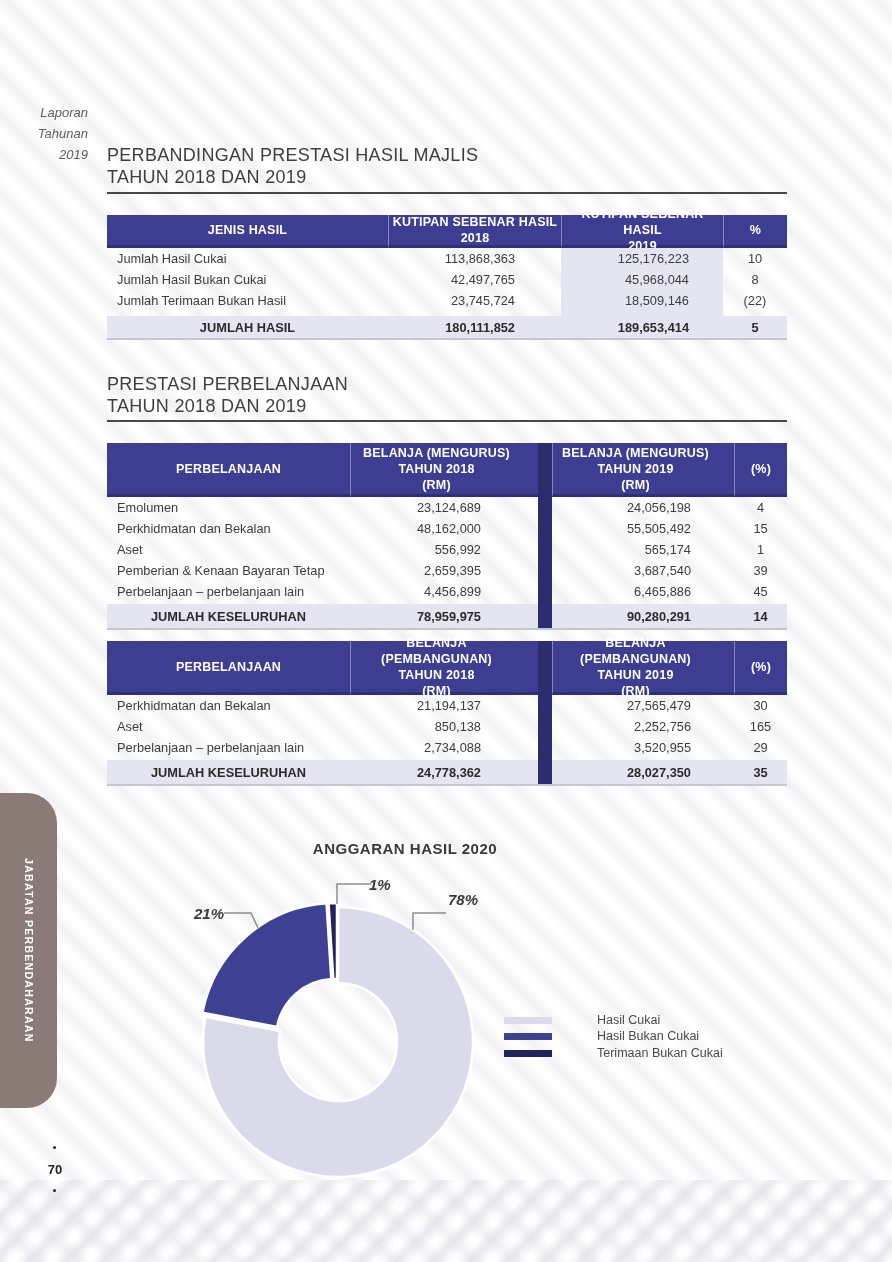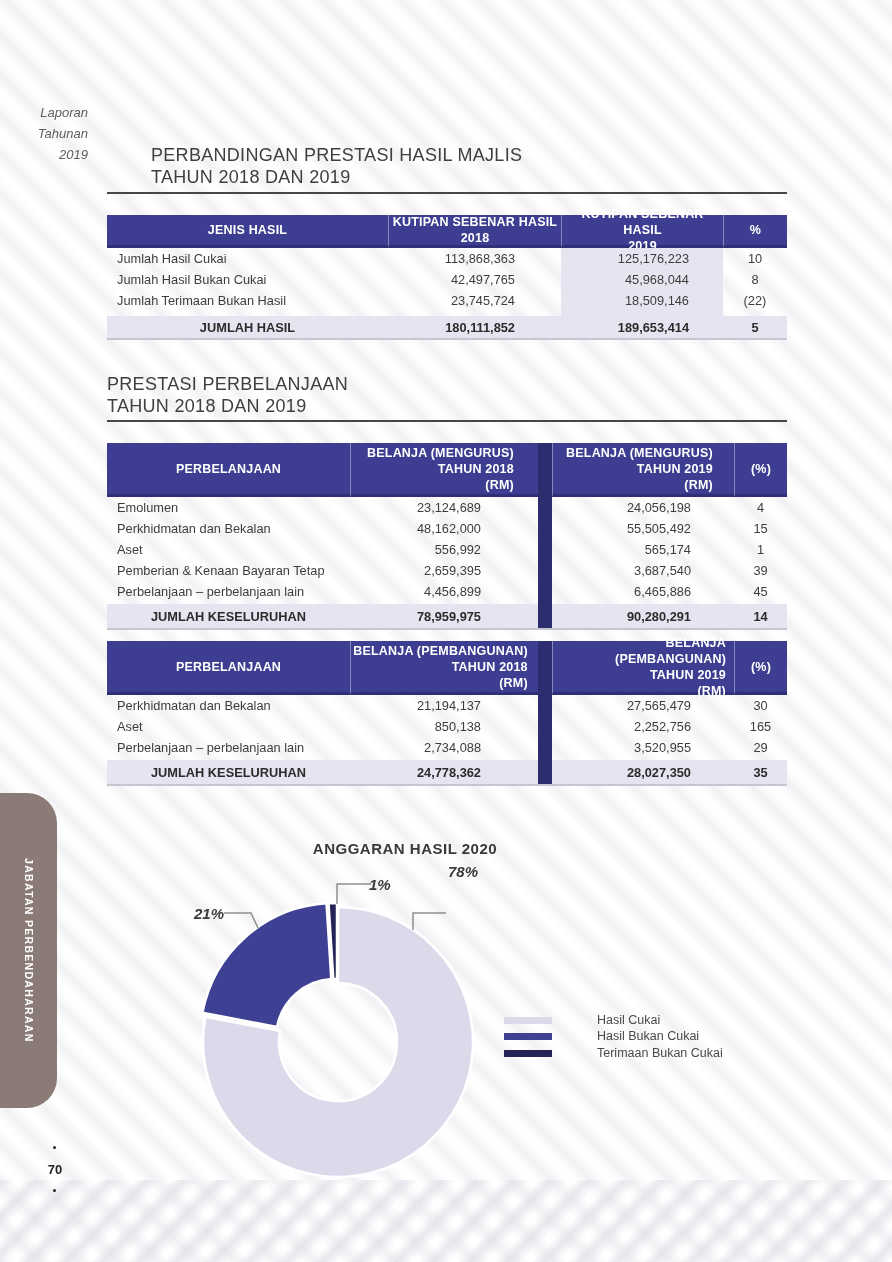--- a/index.html
+++ b/index.html
@@ -66,30 +66,30 @@
   
   .t23 .c1 { width:243px; }
   .t23 .c2 { width:188px; padding-right:57px; }
   .t23 .cd { width:14px; }
   .t23 .c3 { width:182px; padding-right:43px; }
   .t23 .c4 { width:53px; }
   .t23 .th-row { height:54px; }
   .t23 .row { height:21px;text-align:right; }
   .t23 .gaprow { height:2px; }
   .t23 .total { height:24px; }
-  .t23 .th-row .c2, .t23 .th-row .c3 { padding-right:8px;text-align:right; }
+  .t23 .th-row .c2, .t23 .th-row .c3 { padding-right:16px; }
 
   
   .chart-title { position:absolute; left:255px; top:840px; width:300px; text-align:center;
     font-weight:bold; font-size:15px; letter-spacing:.5px; color:#393939; }
   #donut { position:absolute; left:150px; top:860px; width:380px; height:340px; }
   .callout-label { position:absolute; font-weight:bold; font-style:italic; font-size:15px; color:#3a3a3a; }
   .cl-1 { left:369px; top:876px; }
   .cl-21 { left:160px; top:905px; width:64px; text-align:right; }
-  .cl-78 { left:448px; top:863px; }
+  .cl-78 { left:448px; top:891px; }
 
   .legend { position:absolute; left:504px; top:1015px; }
   .legend-row { display:flex; align-items:center; height:10px; margin-bottom:6.5px;gap:36px; }
   .legend-swatch { width:48px; height:7px; margin-right:9px; background:#ccc; }
   .legend-label { font-size:12.5px; color:#4a4a4a; line-height:1; }
 
   
   .side-tab {
     position:absolute; left:0; top:793px; width:57px; height:315px;
     background:var(--tab,#8b7b77); border-radius:0 30px 30px 0;
@@ -113,21 +113,21 @@
   <div class="stripes-bottom"></div>
 
   <div class="content">
 
     <div class="meta">
       <div>Laporan</div>
       <div>Tahunan</div>
       <div>2019</div>
     </div>
 
-    <h1 class="sec-title" style="top:144px;margin-left:44px;">
+    <h1 class="sec-title" style="top:144px;">
       <div>PERBANDINGAN PRESTASI HASIL MAJLIS</div>
       <div>TAHUN 2018 DAN 2019</div>
     </h1>
     <div class="rule" style="top:192px;"></div>
 
     <div class="t t1" style="top:215px;">
       <div class="tr th-row">
         <div class="td c1">JENIS HASIL</div>
         <div class="td c2">KUTIPAN SEBENAR HASIL
 2018</div>

